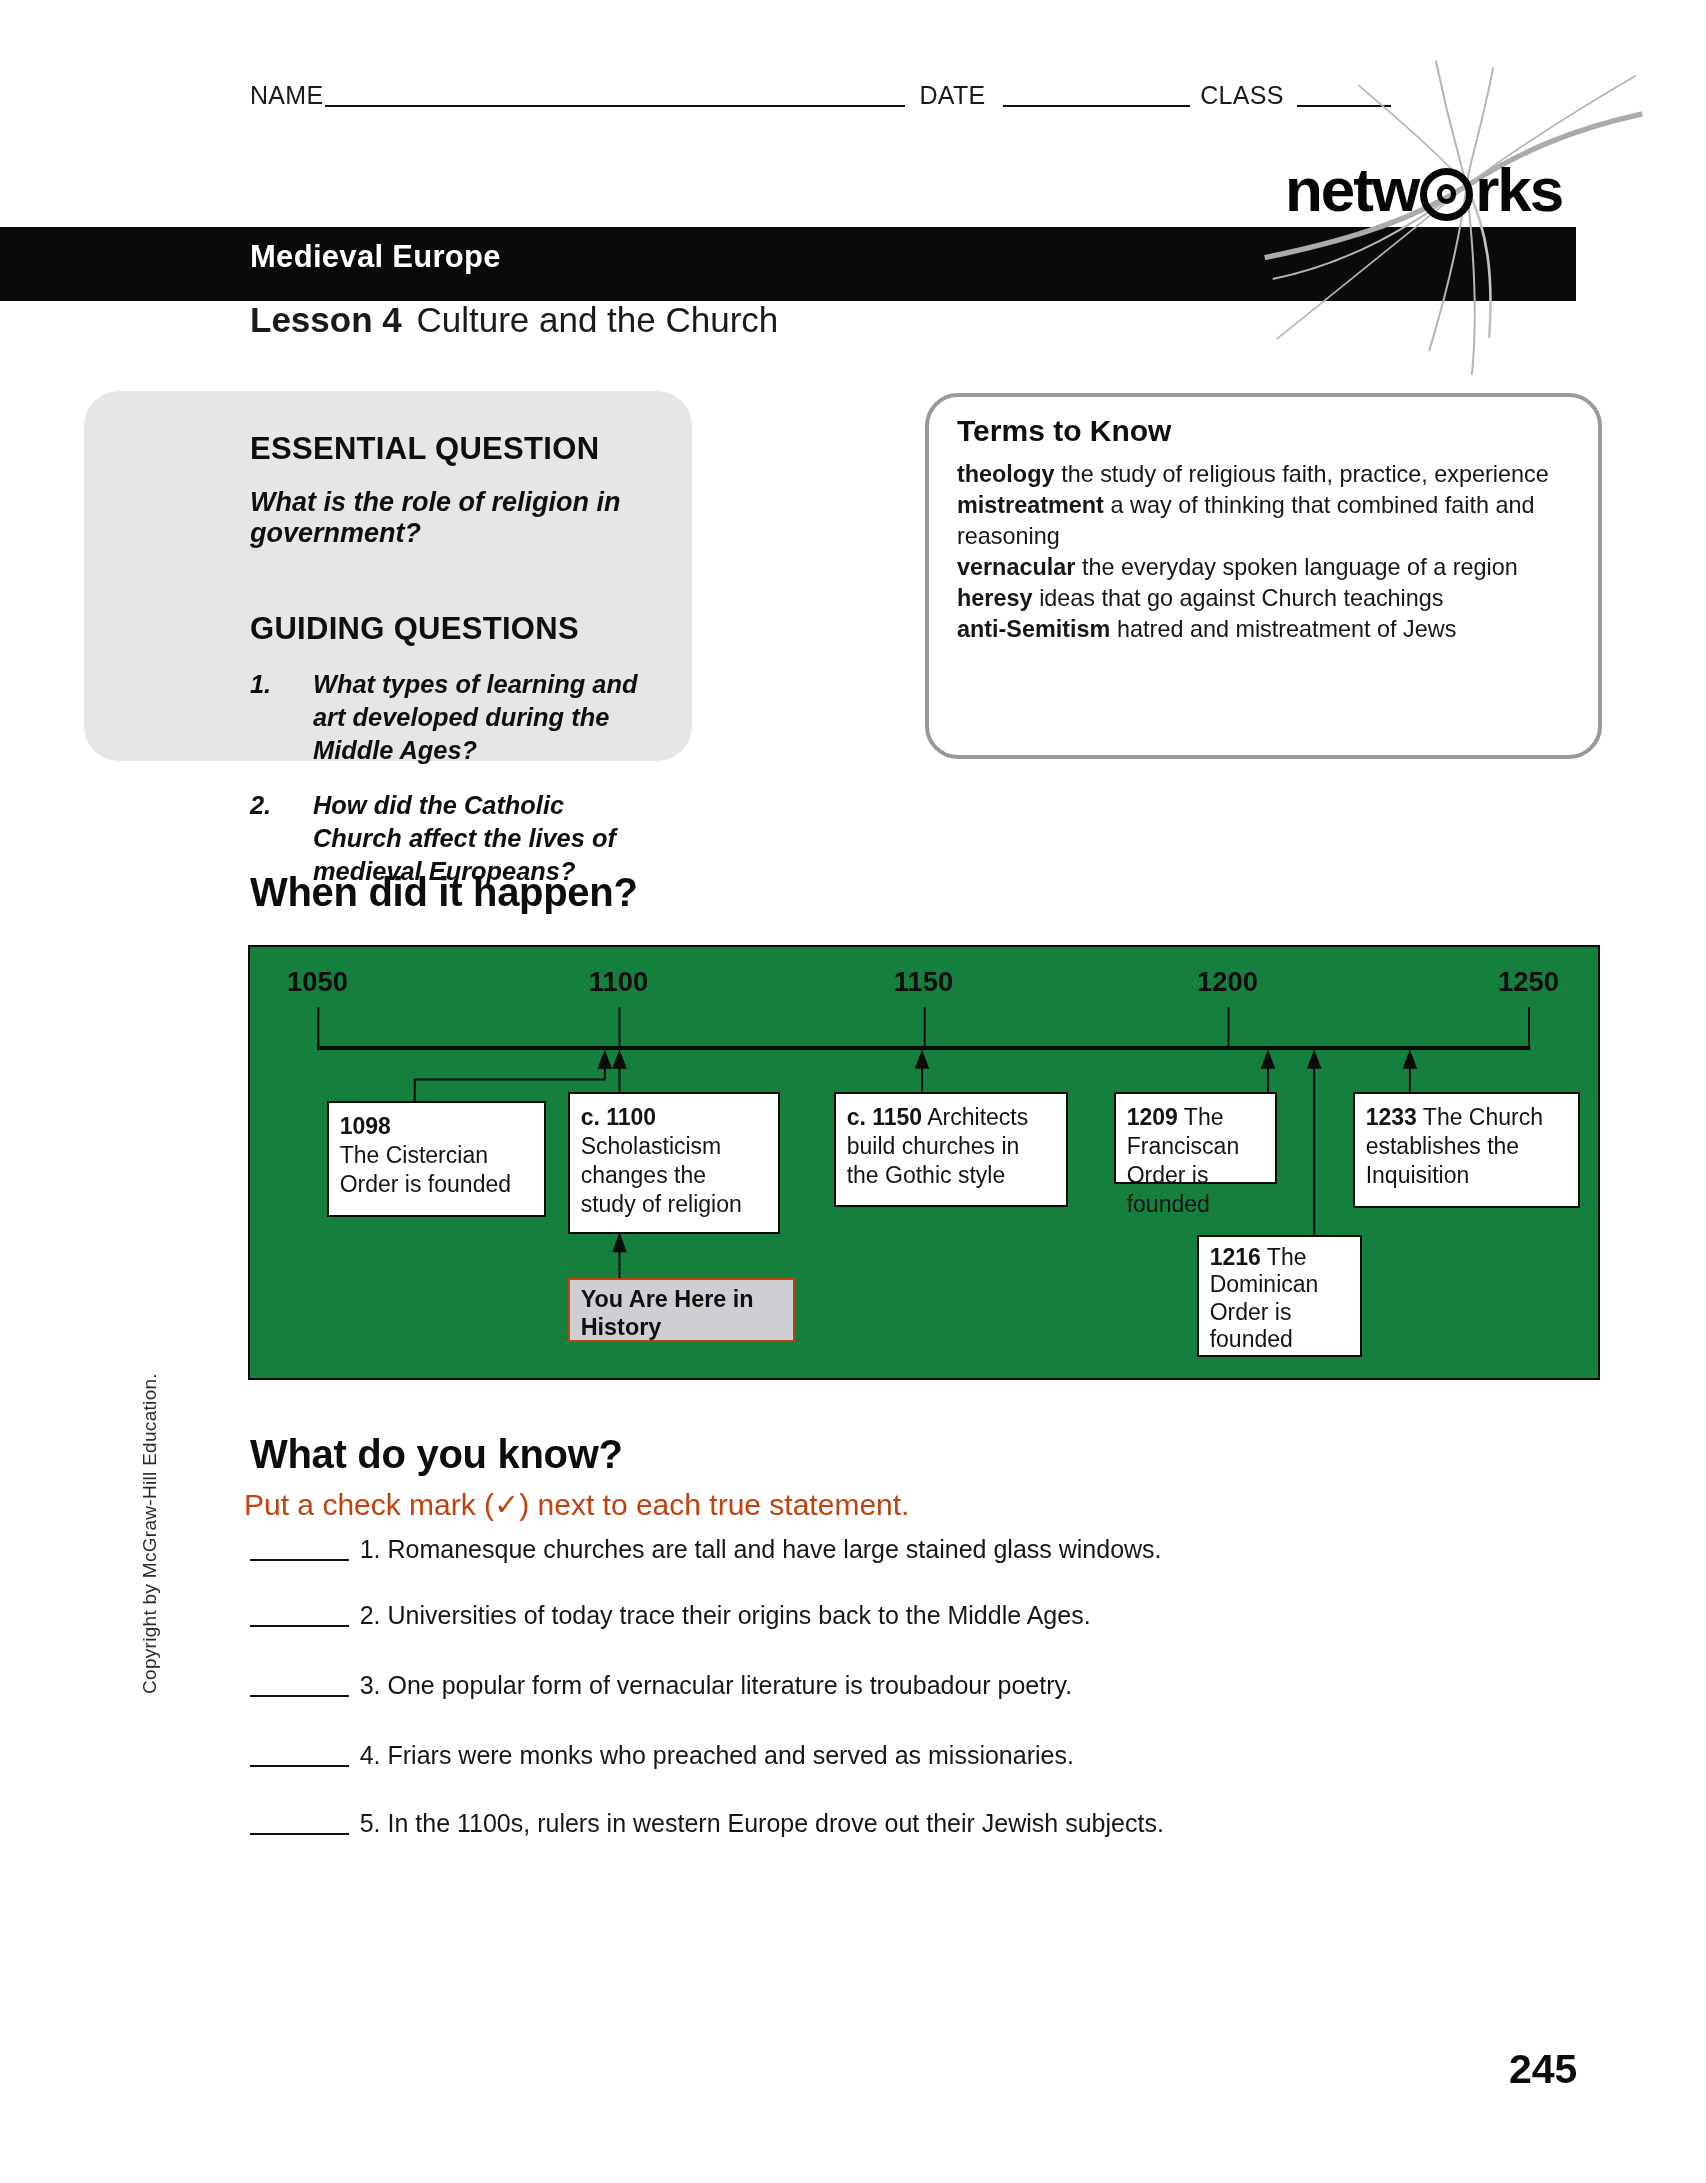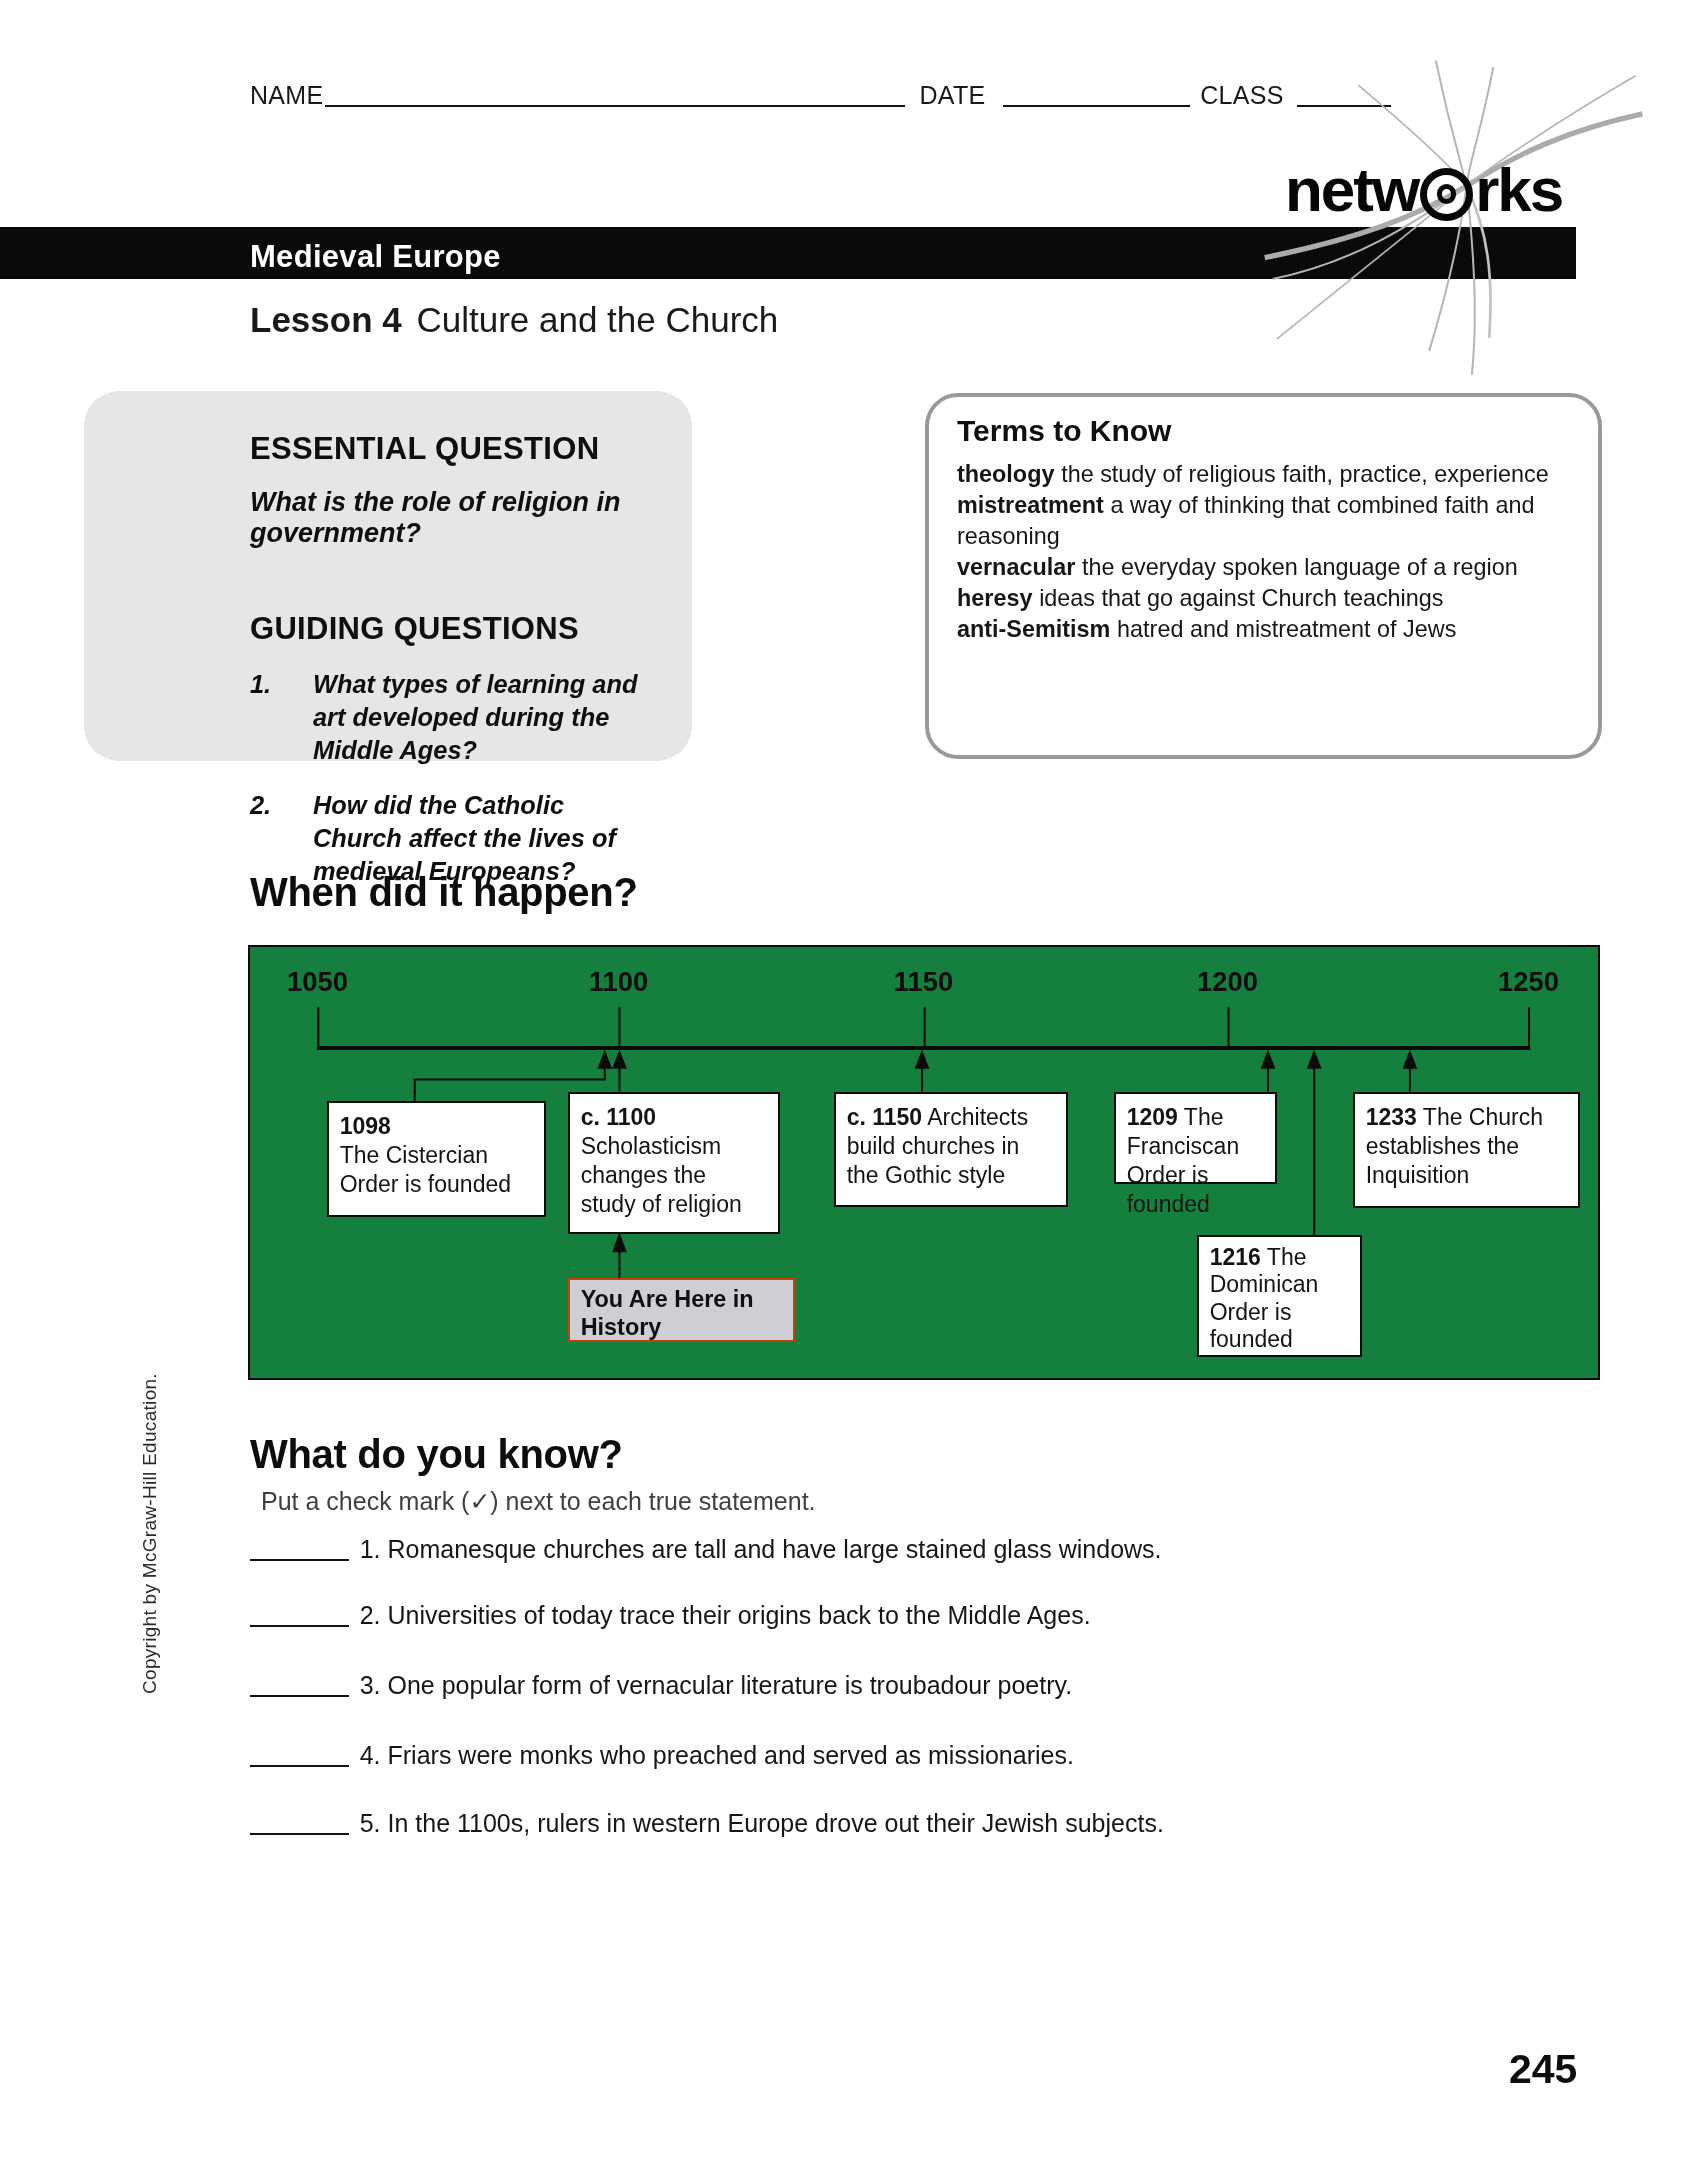--- a/index.html
+++ b/index.html
@@ -15,21 +15,21 @@
   .nm{width:587px;margin-left:1.3px;margin-right:14.7px;}
   .dt{width:189px;margin-left:17.4px;margin-right:10.7px;}
   .cl{width:95px;margin-left:13.4px;}
   
   .logo-wrap{position:absolute;left:1258px;top:57px;width:401px;height:321px;z-index:3;}
   .logo-lines{position:absolute;left:0;top:0;}
   .logo-text{position:absolute;left:27px;top:97px;display:flex;align-items:center;font-size:62px;font-weight:bold;letter-spacing:-2px;color:#060606;}
   .o-glyph{display:inline-block;width:39px;height:39px;border:7.4px solid #060606;border-radius:50%;position:relative;margin:9.4px 2px 0 2px;background:transparent;}
   .o-glyph::after{content:"";position:absolute;left:50%;top:50%;width:9.4px;height:9.4px;margin:-10px 0 0 -10px;border:5.4px solid #060606;border-radius:50%;}
   
-  .banner{position:absolute;left:0;top:227px;width:1576px;height:52px;background:#0a0a0a;z-index:2;}
+  .banner{position:absolute;left:0;top:227px;width:1576px;height:74px;background:#0a0a0a;z-index:2;}
   .banner .t{position:absolute;left:250px;top:0;line-height:60px;color:#ffffff;font-weight:bold;font-size:31px;letter-spacing:0.3px;}
   .lesson{position:absolute;left:250px;top:300px;font-size:35px;color:#1a1a1a;}
   .lesson b{margin-right:14.7px;}
   
   .eq-box{position:absolute;left:84px;top:391px;width:608px;height:370px;background:#e6e6e8;border-radius:35px;box-sizing:border-box;padding:40px 37px 0 166px;}
   .eq-h{font-size:31px;font-weight:bold;letter-spacing:0.3px;color:#0f0f10;}
   .eq-q{font-size:27px;font-weight:bold;font-style:italic;margin-top:20px;color:#0f0f10;}
   .gq-h{font-size:31px;font-weight:bold;letter-spacing:0.3px;margin-top:62px;color:#0f0f10;}
   .gq-item{display:flex;font-size:25.4px;font-weight:bold;font-style:italic;line-height:33px;margin-top:21.4px;color:#0f0f10;}
   .gq-item .num{width:63px;flex:0 0 63px;}
@@ -42,21 +42,21 @@
   .sec-h{position:absolute;left:250px;font-size:40px;font-weight:bold;color:#0d0d0e;letter-spacing:-0.3px;}
   
   .tl{position:absolute;left:248px;top:945px;width:1352px;height:435px;background:#15803d;border:2px solid #0b0b0b;box-sizing:border-box;}
   .tl-year{position:absolute;top:19px;width:107px;margin-left:-54px;text-align:center;font-size:27.4px;font-weight:bold;color:#0d0d0e;}
   .tl svg{position:absolute;left:0;top:0;}
   .tl-box{position:absolute;background:#ffffff;border:2px solid #0b0b0b;box-sizing:border-box;padding:9.4px 10.7px;font-size:23px;line-height:29px;color:#141415;}
   .tl-box .d{font-weight:bold;}
   .tl-box .d.blk{display:block;}
   .yah{position:absolute;background:#cdcfd2;border:2px solid #c2410c;box-sizing:border-box;padding:5.4px 10.7px;font-size:23.4px;line-height:28px;font-weight:bold;color:#101011;}
   
-  .instr{position:absolute;left:261px;top:1487px;font-size:25px;color:#404040;}
+  .instr{position:absolute;left:244px;top:1487px;font-size:30px;color:#c2410c;}
   .stmt{position:absolute;left:250px;display:flex;align-items:flex-end;font-size:25px;color:#161617;line-height:31px;}
   .stmt .blank-line{width:99px;margin-right:10.7px;flex:0 0 99px;}
   
   .copyright{position:absolute;left:139px;top:1694px;transform:rotate(-90deg);transform-origin:0 0;font-size:19px;color:#2a2a2a;white-space:nowrap;letter-spacing:0.3px;}
   .pagenum{position:absolute;left:1509px;top:2046px;font-size:41px;font-weight:bold;color:#0d0d0e;}
 </style>
 </head>
 <body>
 
 <div class="hdr">

